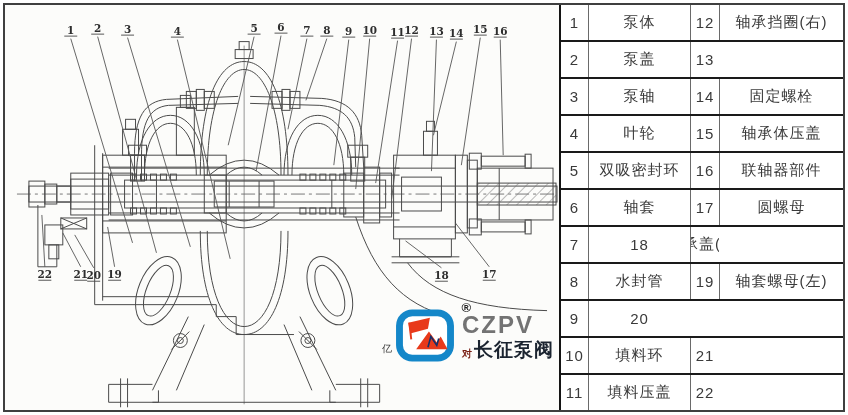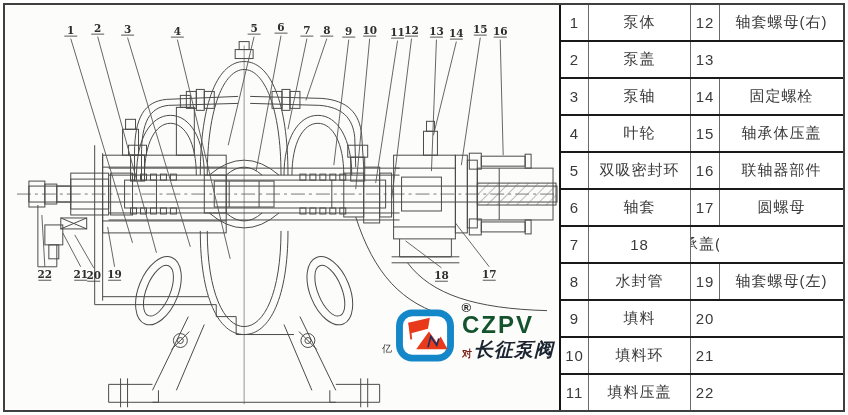--- a/index.html
+++ b/index.html
@@ -9,24 +9,24 @@
   
   .diagram{position:relative;flex:1;overflow:hidden;background:#fcfcfa;}
   .diagram svg.art{position:absolute;inset:0;width:100%;height:100%;}
   .callout-num{font:bold 10.5px "DejaVu Serif",serif;fill:#2e2e2e;}
   
   .logo{position:absolute;left:390px;top:304px;display:flex;align-items:center;gap:7px;}
   .logo-mark{position:relative;width:60px;height:53px;flex:0 0 auto;}
   .logo-reg{position:absolute;top:-9px;right:-16px;font-size:13px;font-weight:bold;color:#222;}
   .logo-mini-left{position:absolute;left:-13px;bottom:6px;font-size:10px;color:#3a3a3a;}
   .logo-text{display:flex;flex-direction:column;line-height:1;}
-  .logo-brand{color:#14532d;font-weight:800;font-size:24px;letter-spacing:2px;font-family:"Liberation Sans",sans-serif;}
+  .logo-brand{color:#737373;font-weight:800;font-size:24px;letter-spacing:2px;font-family:"Liberation Sans",sans-serif;}
   .logo-name-row{display:flex;align-items:flex-end;margin-top:3px;}
   .logo-mini-right{font-size:10px;color:#7a1f14;margin-right:2px;font-weight:bold;}
-  .logo-name{color:#1b2430;font-weight:800;font-size:19px;letter-spacing:1px;font-style:italic;}
+  .logo-name{color:#1b2430;font-weight:800;font-size:19px;letter-spacing:1px;}
   
   .parts{width:282px;flex:0 0 282px;border-left:2px solid #141414;display:flex;flex-direction:column;background:#fff;}
   .prow{flex:1;display:grid;grid-template-columns:27px 102px 29px 1fr;border-bottom:2px solid #1a1a1a;}
   .prow:last-child{border-bottom:none;}
   .pcell{display:flex;align-items:center;justify-content:center;font-size:15px;color:#3a3a3a;letter-spacing:1px;overflow:hidden;white-space:nowrap;}
   .pcell.vline{border-left:1px solid #6a6a6a;}
 </style>
 </head>
 <body>
 
@@ -339,21 +339,21 @@
           </span>
         </div>
       </div>
     </div>
 
     <div class="parts" id="parts-table">
         <div class="prow">
           <span class="pcell">1</span>
           <span class="pcell vline">泵体</span>
           <span class="pcell vline">12</span>
-          <span class="pcell vline">轴套螺母(右)</span>
+          <span class="pcell vline">轴承挡圈(右)</span>
         </div>
         <div class="prow">
           <span class="pcell">2</span>
           <span class="pcell vline">泵盖</span>
           <span class="pcell vline">13</span>
         </div>
         <div class="prow">
           <span class="pcell">3</span>
           <span class="pcell vline">泵轴</span>
           <span class="pcell vline">14</span>
@@ -383,21 +383,20 @@
           <span class="pcell vline">轴承盖(甲)</span>
         </div>
         <div class="prow">
           <span class="pcell">8</span>
           <span class="pcell vline">水封管</span>
           <span class="pcell vline">19</span>
           <span class="pcell vline">轴套螺母(左)</span>
         </div>
         <div class="prow">
           <span class="pcell">9</span>
-          <span class="pcell vline">填料</span>
           <span class="pcell vline">20</span>
         </div>
         <div class="prow">
           <span class="pcell">10</span>
           <span class="pcell vline">填料环</span>
           <span class="pcell vline">21</span>
         </div>
         <div class="prow">
           <span class="pcell">11</span>
           <span class="pcell vline">填料压盖</span>

